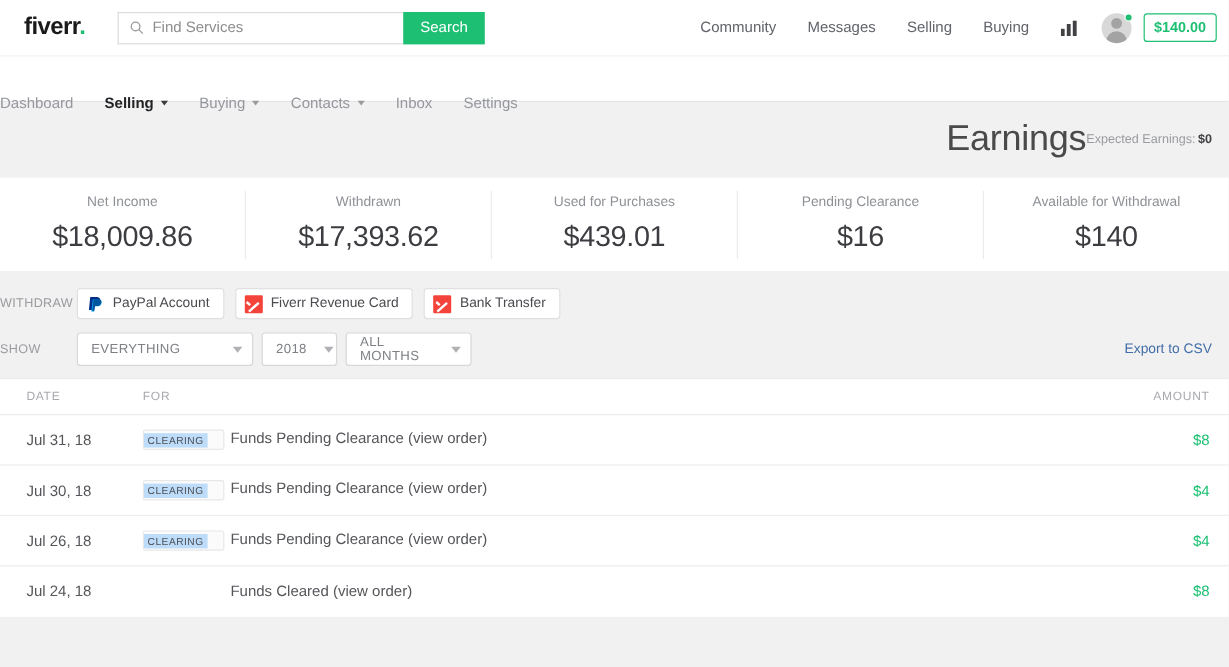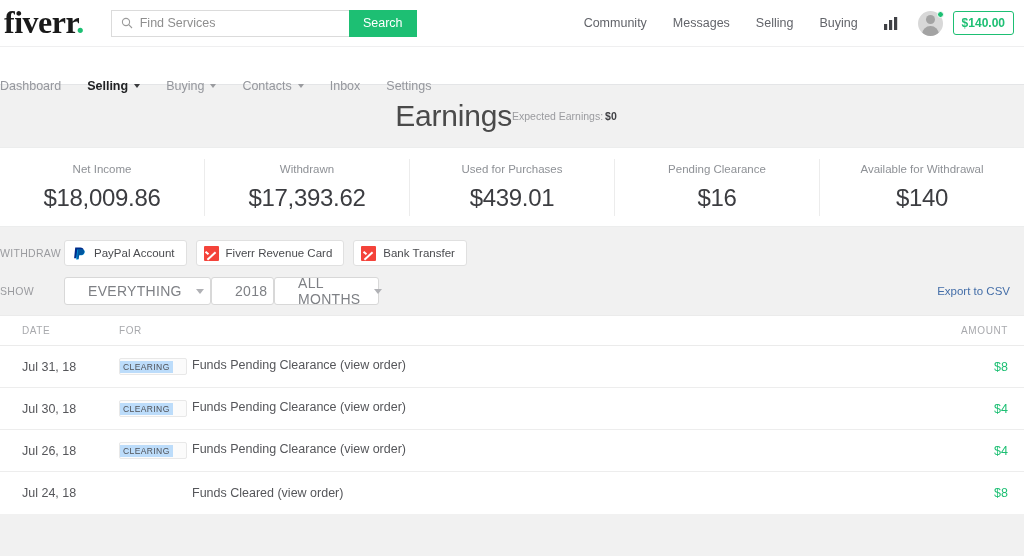--- a/index.html
+++ b/index.html
@@ -10,24 +10,24 @@
     overflow: hidden;
   }
 
   
   .topbar {
     height: 46px; background: #ffffff;
     display: flex; align-items: center;
     position: relative;
   }
   .logo {
-    font-family: Liberation Serif, serif;
-    font-weight: bold; font-size: 32px;
+    font-family: Liberation Sans, sans-serif;
+    font-weight: bold; font-size: 20px;
     color: #1a1a1a; letter-spacing: -0.5px;
-    margin-left: 4px; margin-top: -2px;
+    margin-left: 20px; margin-top: -2px;
   }
   .logo .dot { color: #1dbf73; }
   .searchwrap {
     display: flex; margin-left: 27px; height: 27px;
   }
   .searchbox {
     width: 238px; height: 27px;
     border: 1px solid #dbdbdb; border-right: none;
     background: #fff;
     display: flex; align-items: center;
@@ -98,21 +98,21 @@
     width: 0; height: 0;
     border-left: 3.5px solid transparent;
     border-right: 3.5px solid transparent;
     border-top: 4px solid #9a9b9f;
   }
   .subnav .item.active .caret { border-top-color: #3a3b3d; }
 
   
   .titlebar {
     height: 62px; display: flex; align-items: center;
-    justify-content: center;
+    justify-content: flex-end;
     padding: 0 14px 0 2px;
   }
   .page-title {
     font-size: 30px; color: #4a4a4a; font-weight: normal;
     letter-spacing: -0.2px;
   }
   .expected {
     font-size: 10.5px; color: #9a9b9f;
   }
   .expected b { color: #404145; font-weight: bold; margin-left: 2px; }
@@ -165,22 +165,22 @@
   }
   .card-icon:before {
     content: ""; position: absolute;
     left: 1.5px; top: 6px; width: 4px; height: 2px;
     background: #fff; transform: rotate(42deg);
   }
   .sel {
     height: 28px; background: #fff;
     border: 1px solid #d8d8d8; border-radius: 3px;
     display: flex; align-items: center; justify-content: space-between;
-    font-size: 14px; color: #7e8085; letter-spacing: 0.3px;
-    padding: 0 8px 0 23px; margin-right: 0; cursor: pointer;
+    font-size: 11px; color: #7e8085; letter-spacing: 0.3px;
+    padding: 0 8px 0 11px; margin-right: 7px; cursor: pointer;
   }
   .sel .cd {
     width: 0; height: 0; margin-left: 14px;
     border-left: 4.5px solid transparent;
     border-right: 4.5px solid transparent;
     border-top: 5px solid #b0b1b5;
   }
   .sel-everything { width: 147px; }
   .sel-year { width: 63px; }
   .sel-months { width: 105px; }

